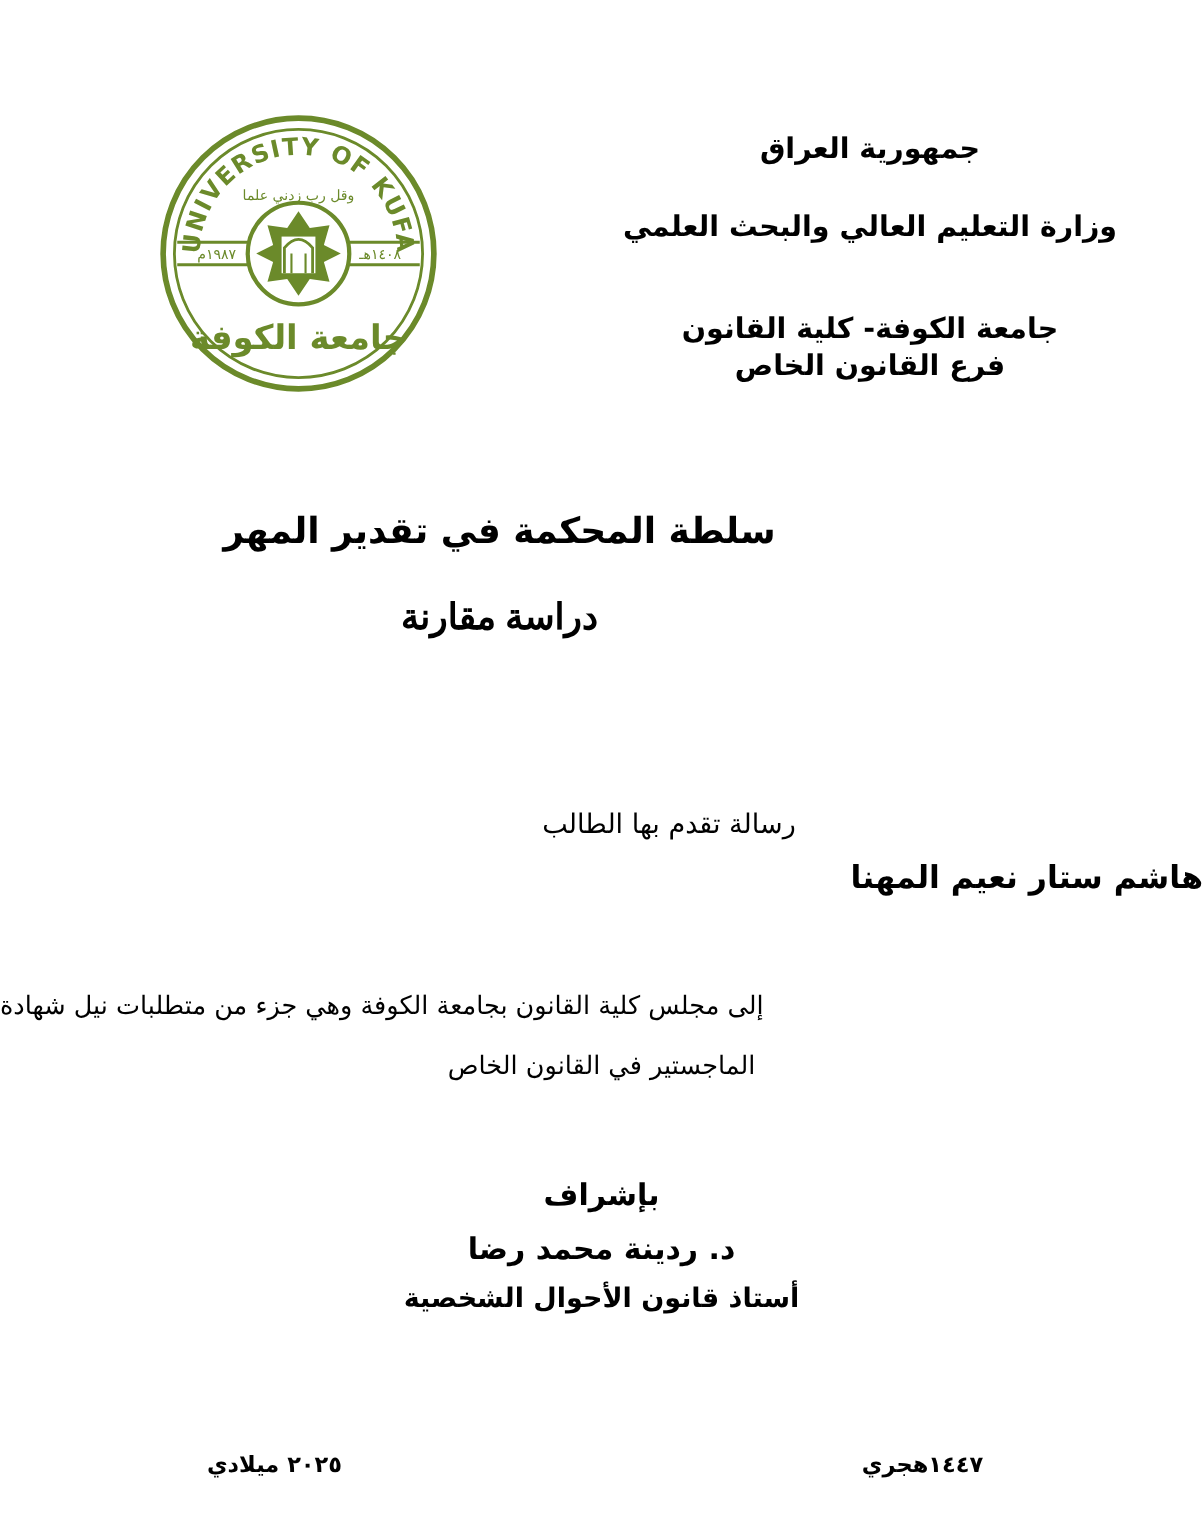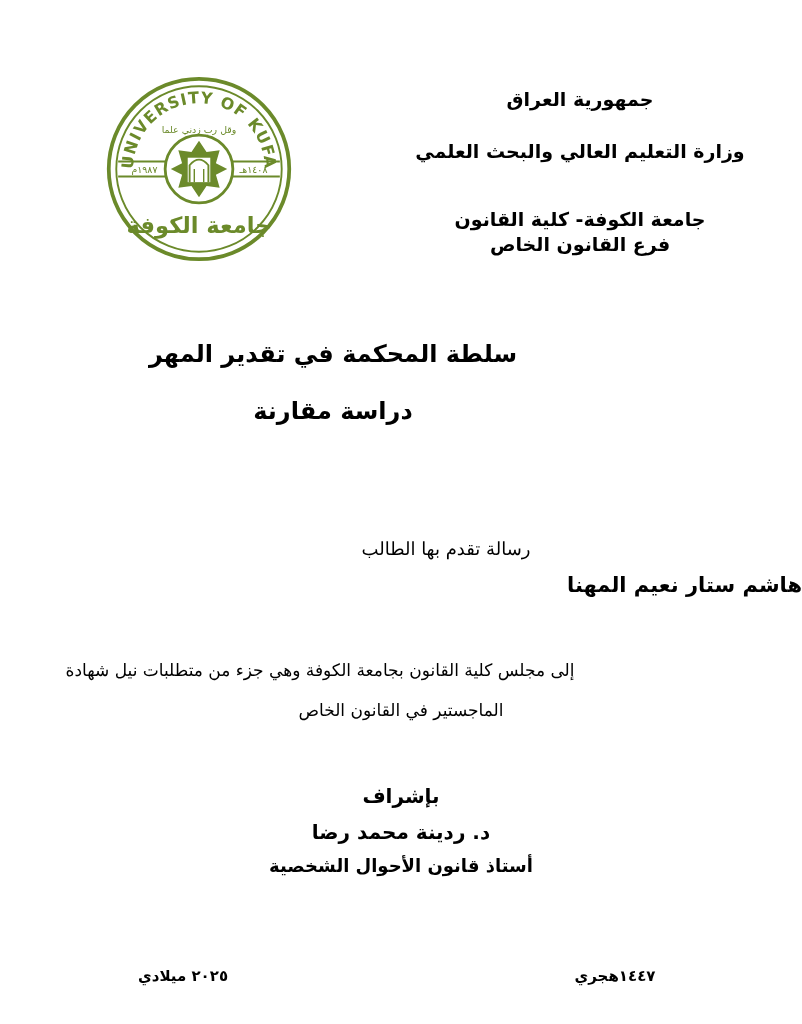--- a/index.html
+++ b/index.html
@@ -41,26 +41,26 @@
     <text x="100" y="168" font-size="24" font-weight="bold" fill="#6b8a2a" text-anchor="middle" font-family="DejaVu Sans, sans-serif" direction="rtl">جامعة الكوفة</text>
   </svg>
 </div>
 
 <div class="ar hdr" style="left:470px; top:88px; width:220px;">جمهورية العراق</div>
 <div class="ar hdr" style="left:405px; top:140px; width:350px;">وزارة التعليم العالي والبحث العلمي</div>
 <div class="ar hdr" style="left:430px; top:188px; width:300px;margin-top:20px;">جامعة الكوفة- كلية القانون</div>
 <div class="ar hdr" style="left:470px; top:233px; width:220px;">فرع القانون الخاص</div>
 
 <div class="ar title" style="top:340px;">سلطة المحكمة في تقدير المهر</div>
-<div class="ar title" style="top:397px;">دراسة مقارنة</div>
+<div class="ar title" style="top:397px;font-family:Liberation Serif, serif;">دراسة مقارنة</div>
 
 <div class="ar small" style="left:0; width:802px; text-align:center; top:538px; font-size:18px;margin-left:45px;">رسالة تقدم بها الطالب</div>
 <div class="ar bold" style="left:0; width:802px; text-align:right; top:573px; font-size:21px;">هاشم ستار نعيم المهنا</div>
 
-<div class="ar small" style="left:0; width:640px; text-align:center; top:660px; font-size:17px;">إلى مجلس كلية القانون بجامعة الكوفة وهي جزء من متطلبات نيل شهادة</div>
+<div class="ar small" style="left:0; width:640px; text-align:left; top:660px; font-size:17px;">إلى مجلس كلية القانون بجامعة الكوفة وهي جزء من متطلبات نيل شهادة</div>
 <div class="ar small" style="left:0; width:802px; text-align:center; top:700px; font-size:17px;">الماجستير في القانون الخاص</div>
 
 <div class="ar bold" style="left:0; width:802px; text-align:center; top:784px; font-size:20px;">بإشراف</div>
 <div class="ar bold" style="left:0; width:802px; text-align:center; top:820px; font-size:20px;">د. ردينة محمد رضا</div>
 <div class="ar bold" style="left:0; width:802px; text-align:center; top:855px; font-size:18px;">أستاذ قانون الأحوال الشخصية</div>
 
 <div class="ar bold" style="left:560px; top:967px; width:110px; text-align:center; font-size:15px;">١٤٤٧هجري</div>
 <div class="ar bold" style="left:118px; top:967px; width:130px; text-align:center; font-size:15px;">٢٠٢٥ ميلادي</div>
 
 </body></html>

